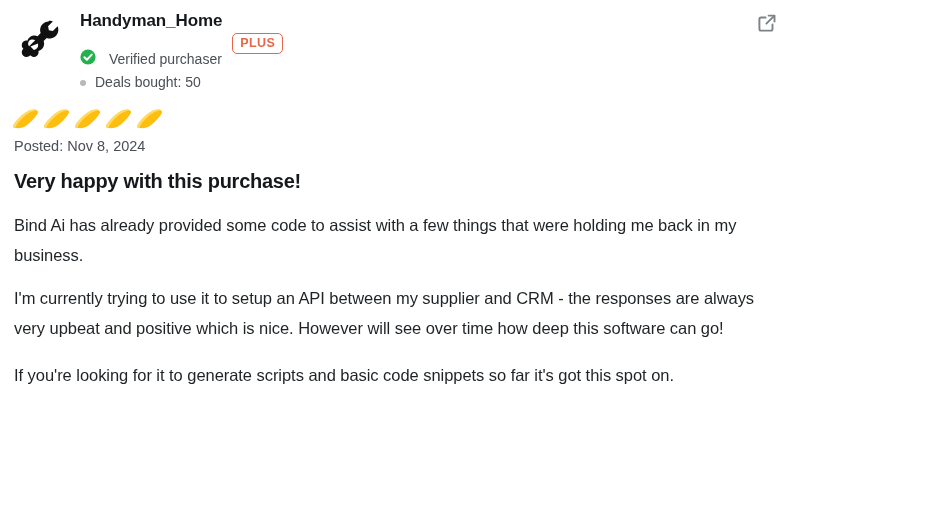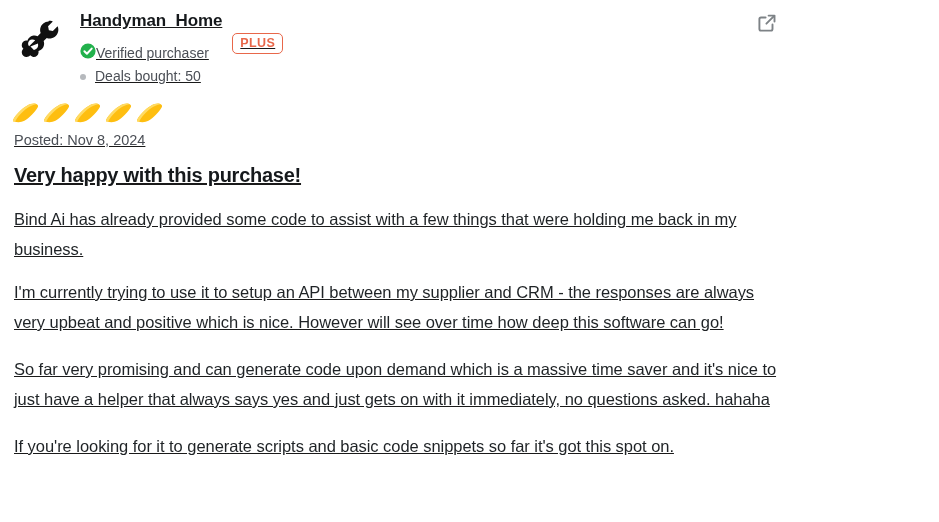--- a/index.html
+++ b/index.html
@@ -15,21 +15,20 @@
     color: #1a1a1a;
     overflow: hidden;
     position: relative;
   }
 
   .review-card {
     position: relative;
     width: 784px;
     height: 522px;
     padding: 8px 6px 0 14px;
-    text-decoration: underline;
   }
 
   
   .header {
     display: flex;
     align-items: flex-start;
     gap: 12px;
     position: relative;
   }
 
@@ -78,22 +77,22 @@
     font-size: 12.5px;
     font-weight: bold;
     letter-spacing: 0.4px;
     line-height: 1;
     margin-top: 44px;
   }
 
   .verified-row {
     display: flex;
     align-items: center;
-    gap: 0;
-    margin-top: 10px;
+    gap: 13px;
+    margin-top: 16px;
     height: 19px;
   }
   .verified-icon { display: block; flex: 0 0 16px; }
   .verified-text {
     font-size: 14px;
     color: #4b4f56;
     line-height: 18px;
   }
 
   .meta-row {
@@ -290,17 +289,16 @@
     </span>
   </div>
 
   <div class="posted">Posted: Nov 8, 2024</div>
 
   <h2 class="review-title">Very happy with this purchase!</h2>
 
   <div class="body-text">
     <p>Bind Ai has already provided some code to assist with a few things that were holding me back in my business.</p>
     <p>I'm currently trying to use it to setup an API between my supplier and CRM - the responses are always very upbeat and positive which is nice. However will see over time how deep this software can go!</p>
-    <p>So far very promising and can generate code upon demand which is a massive time saver and it's nice to just have a helper that always says yes and just gets on with it immediately, no questions asked. hahaha</p>
     <p>If you're looking for it to generate scripts and basic code snippets so far it's got this spot on.</p>
   </div>
 
 </div>
 
 </body></html>

